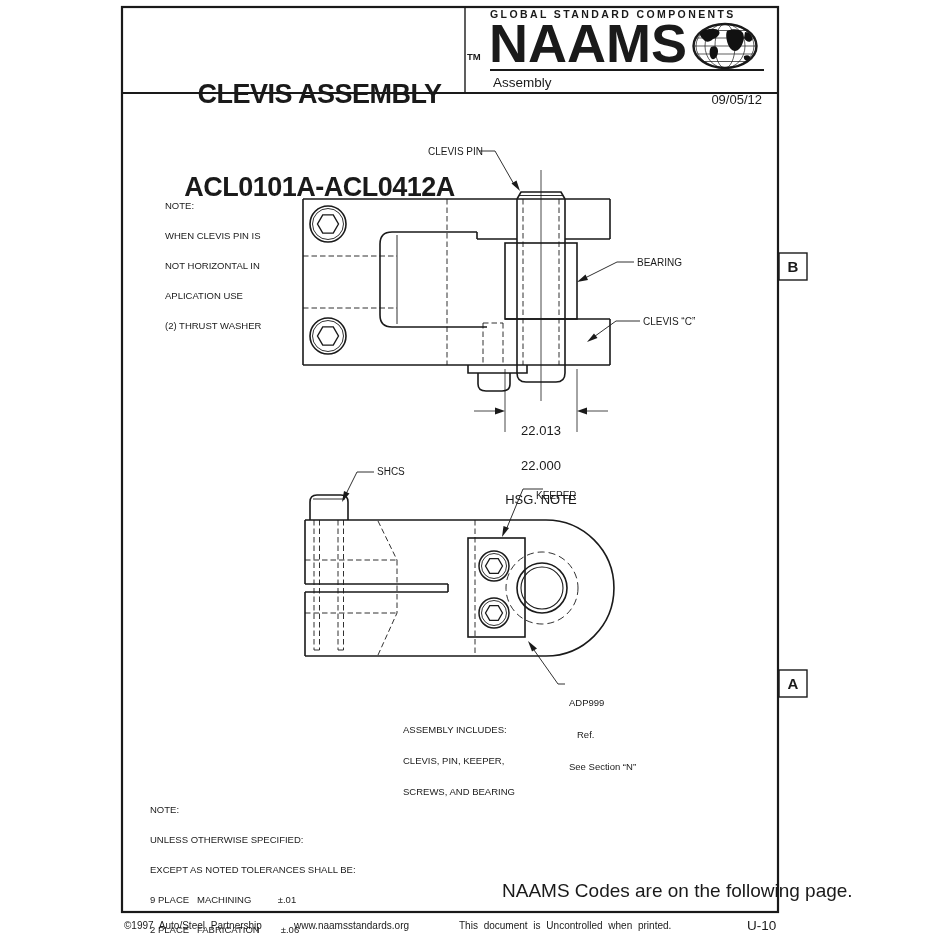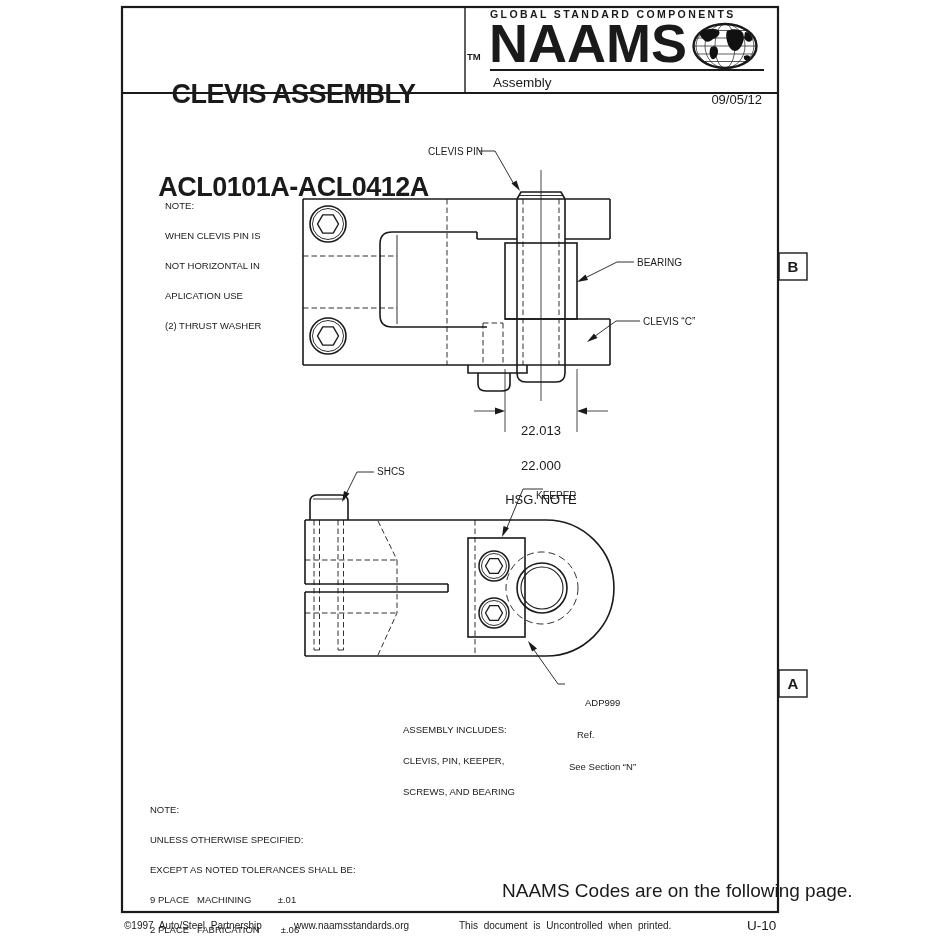--- a/index.html
+++ b/index.html
@@ -1,21 +1,21 @@
 <!DOCTYPE html>
 <html><head>
 <meta charset="utf-8">
 <style>
   html,body{margin:0;padding:0;background:#ffffff;}
   .page{position:relative;width:940px;height:940px;background:#ffffff;overflow:hidden;
         font-family:"Liberation Sans",sans-serif;color:#1a1a1a;}
   svg.lines{position:absolute;left:0;top:0;}
   .t{position:absolute;white-space:pre;color:#1a1a1a;}
   .title-block{left:122px;top:17px;width:343px;text-align:center;
-               font-weight:bold;font-size:27px;line-height:31px;letter-spacing:-0.5px;}
+               font-weight:bold;font-size:27px;line-height:31px;letter-spacing:-0.5px;padding-left:26px;}
   .tagline{left:490px;top:8px;font-size:10.5px;font-weight:bold;letter-spacing:2.4px;}
   .brand{left:489px;top:18px;font-size:54px;font-weight:bold;line-height:50px;letter-spacing:0px;}
   .tm{left:467px;top:51px;font-size:9.5px;font-weight:bold;}
   .subtitle{left:493px;top:75px;font-size:13.5px;}
   .date{left:694px;top:92px;width:68px;text-align:right;font-size:13px;}
   .zone{width:28px;text-align:center;font-size:15px;font-weight:bold;}
   .lbl{font-size:10px;}
   .note{font-size:9.5px;line-height:10px;}
   .note div{height:10px;}
   .dim{left:503px;top:402px;width:76px;text-align:center;font-size:13px;line-height:11.5px;}
@@ -188,21 +188,21 @@
   <div class="t lbl" style="left:643px;top:316px;">CLEVIS “C”</div>
   <div class="t dim">
     <div>22.013</div>
     <div>22.000</div>
     <div>HSG. NOTE</div>
   </div>
 
   <div class="t lbl" style="left:377px;top:466px;">SHCS</div>
   <div class="t lbl" style="left:536px;top:482px;margin-top:8px;">KEEPER</div>
   <div class="t note" style="left:569px;top:678px;">
-    <div style="height:12px;margin-left:16px;">ADP999</div>
+    <div style="height:12px;">ADP999</div>
     <div style="height:12px;padding-left:8px;">Ref.</div>
     <div style="height:12px;">See Section “N”</div>
   </div>
   <div class="t note" style="left:403px;top:704px;line-height:10.5px;">
     <div>ASSEMBLY INCLUDES:</div>
     <div>CLEVIS, PIN, KEEPER,</div>
     <div>SCREWS, AND BEARING</div>
   </div>
 
   <div class="t gen-note">

